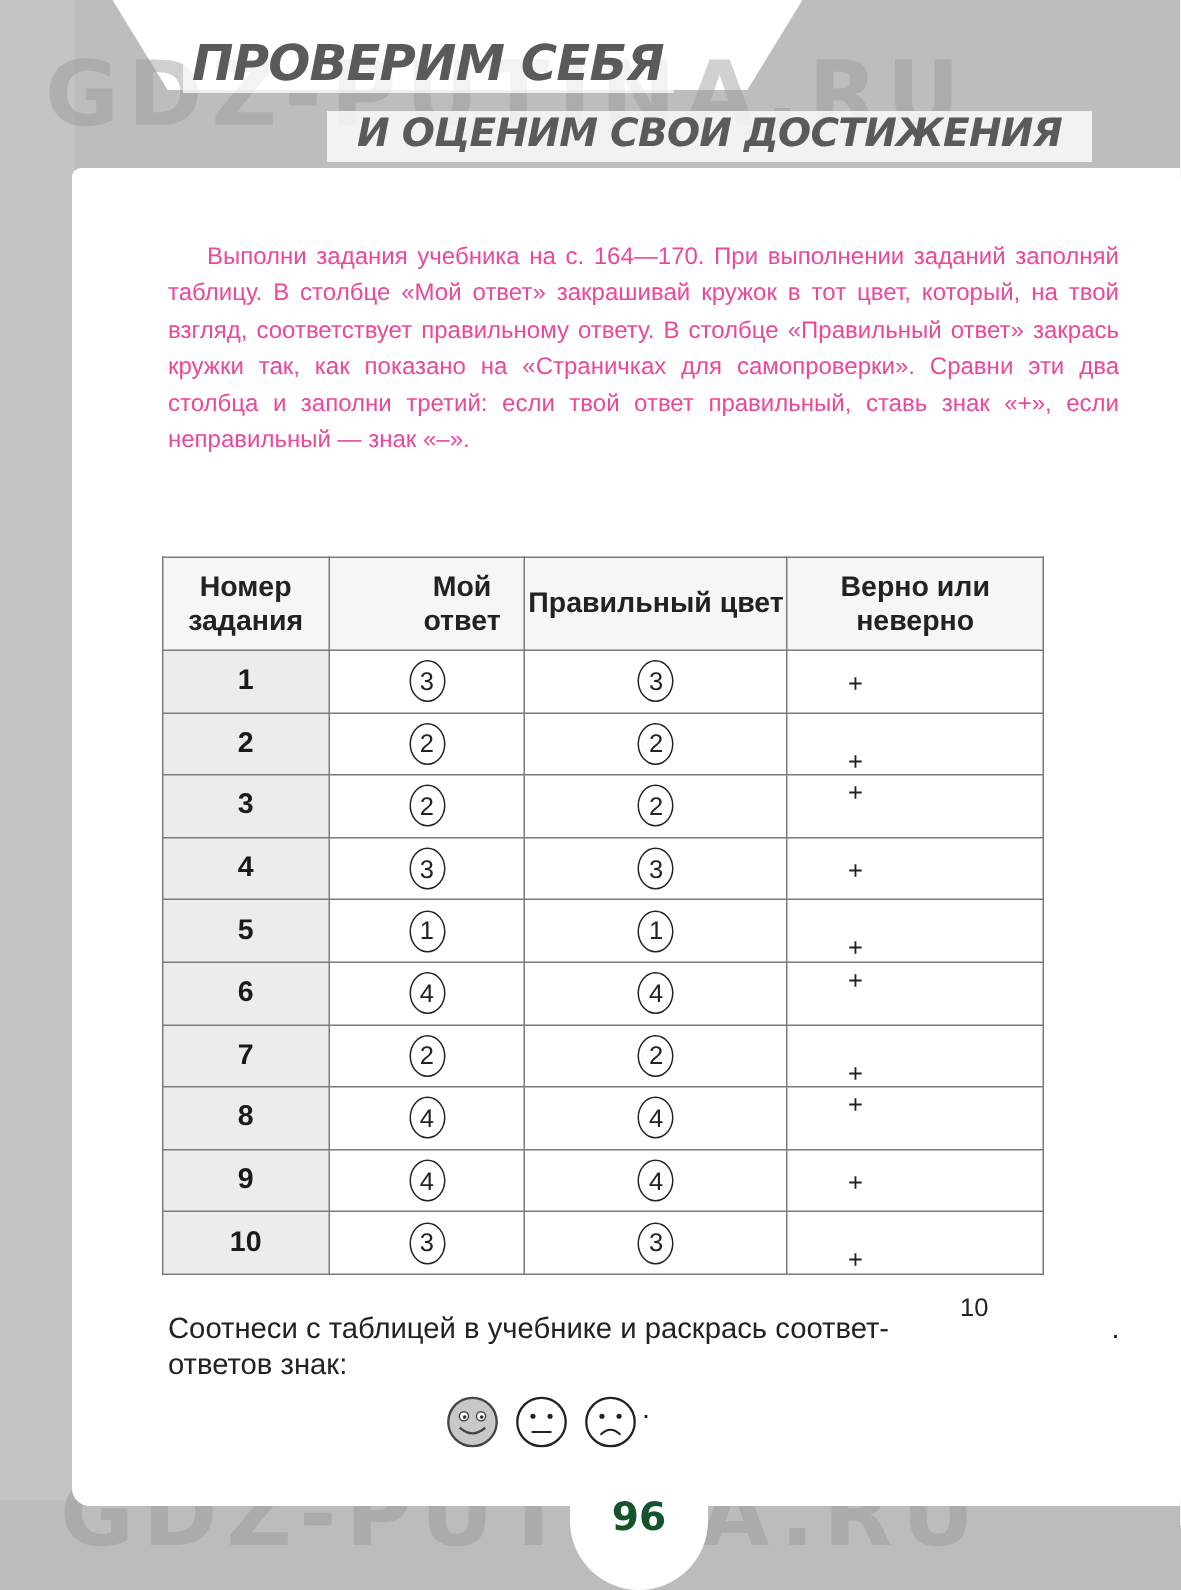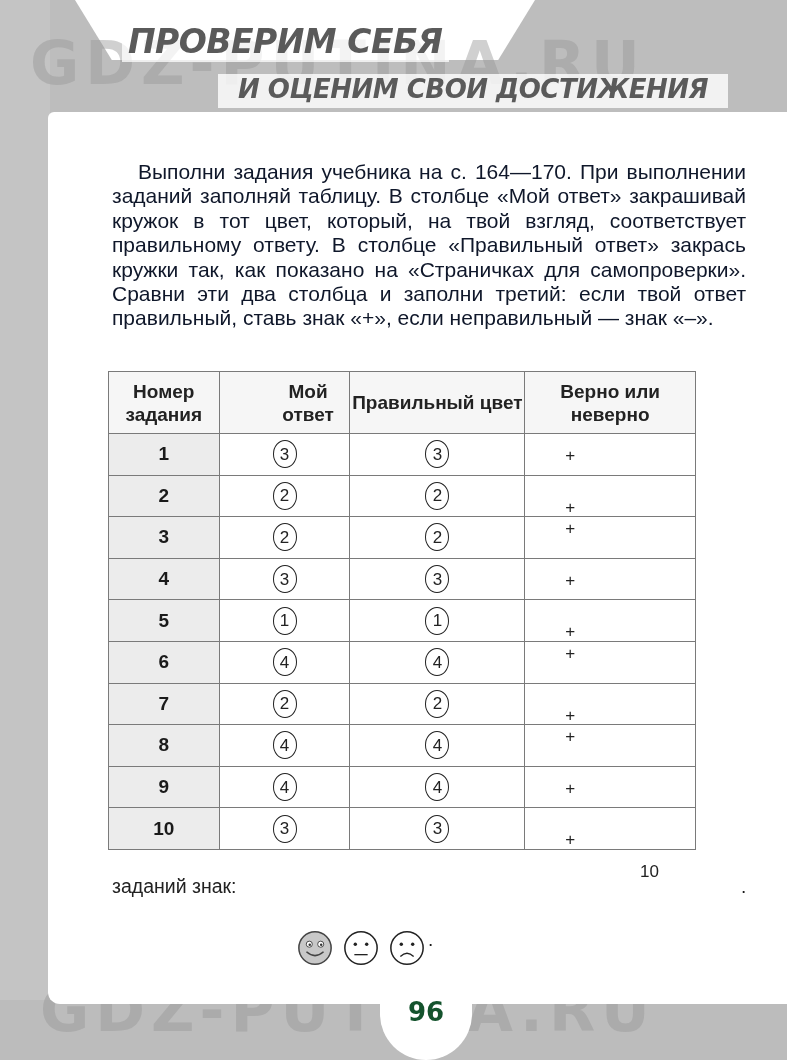--- a/index.html
+++ b/index.html
@@ -22,21 +22,21 @@
   
   .title-1 { position: absolute; left: 122px; top: 22px; height: 40px; padding: 0 6px;
     font-family: "DejaVu Sans", sans-serif; font-weight: 900; font-style: italic; font-size: 33px;
     color: #5a5a5a; letter-spacing: -0.5px; background: rgba(255,255,255,0.75); }
   .title-2 { position: absolute; left: 218px; top: 74px; height: 34px; padding: 0 20px;
     font-family: "DejaVu Sans", sans-serif; font-weight: 700; font-style: italic; font-size: 26px;
     color: #5a5a5a; letter-spacing: -0.5px; background: rgba(255,255,255,0.8); }
 
   
   .instruction { position: absolute; left: 112px; top: 160px; width: 634px;
-    font-size: 21px; line-height: 24.4px; text-align: justify; text-indent: 26px; color: #0f172a; }
+    font-size: 16px; line-height: 24.4px; text-align: justify; text-indent: 26px; color: #ec4899; }
 
   
   .tbl { position: absolute; left: 108px; top: 371px; width: 588px; border-collapse: collapse; }
   .tbl th, .tbl td { border: 1.5px solid #7a7a7a; }
   .tbl th { height: 62px; font-weight: 700; font-size: 19px; line-height: 23px; color: #222; background: #f6f6f6; }
   .tbl td { height: 41.6px; text-align: center; vertical-align: middle; }
   .col-num { width: 119px; }
   .col-mine { width: 139px; padding-left: 47px; }
   .col-right { width: 188px; }
   .col-check { width: 194px; margin-left: 36px; }
@@ -178,21 +178,22 @@
       <td class="check-cell">
           <span class="plus low">+</span>
         </td>
     </tr>
   </tbody>
 </table>
 
 <div class="count-value">10</div>
 <div class="count-dot">.</div>
 <div class="summary">
-  <div>заданий знак:</div>
+  <div>Соотнеси с таблицей в учебнике и раскрась соответ-</div>
+  <div>ответов знак:</div>
 </div>
 
 <div class="faces">
   <svg class="face" viewBox="0 0 40 40">
     <circle cx="20" cy="20" r="17" fill="#c8c8c8" stroke="#444" stroke-width="1.6"></circle>
     <circle cx="14" cy="16" r="3.2" fill="#fff" stroke="#444" stroke-width="1"></circle>
     <circle cx="26" cy="16" r="3.2" fill="#fff" stroke="#444" stroke-width="1"></circle>
     <circle cx="14.5" cy="16.5" r="1.3" fill="#333"></circle>
     <circle cx="26.5" cy="16.5" r="1.3" fill="#333"></circle>
     <path d="M11 24 Q20 32 29 24" fill="none" stroke="#444" stroke-width="1.6"></path>

